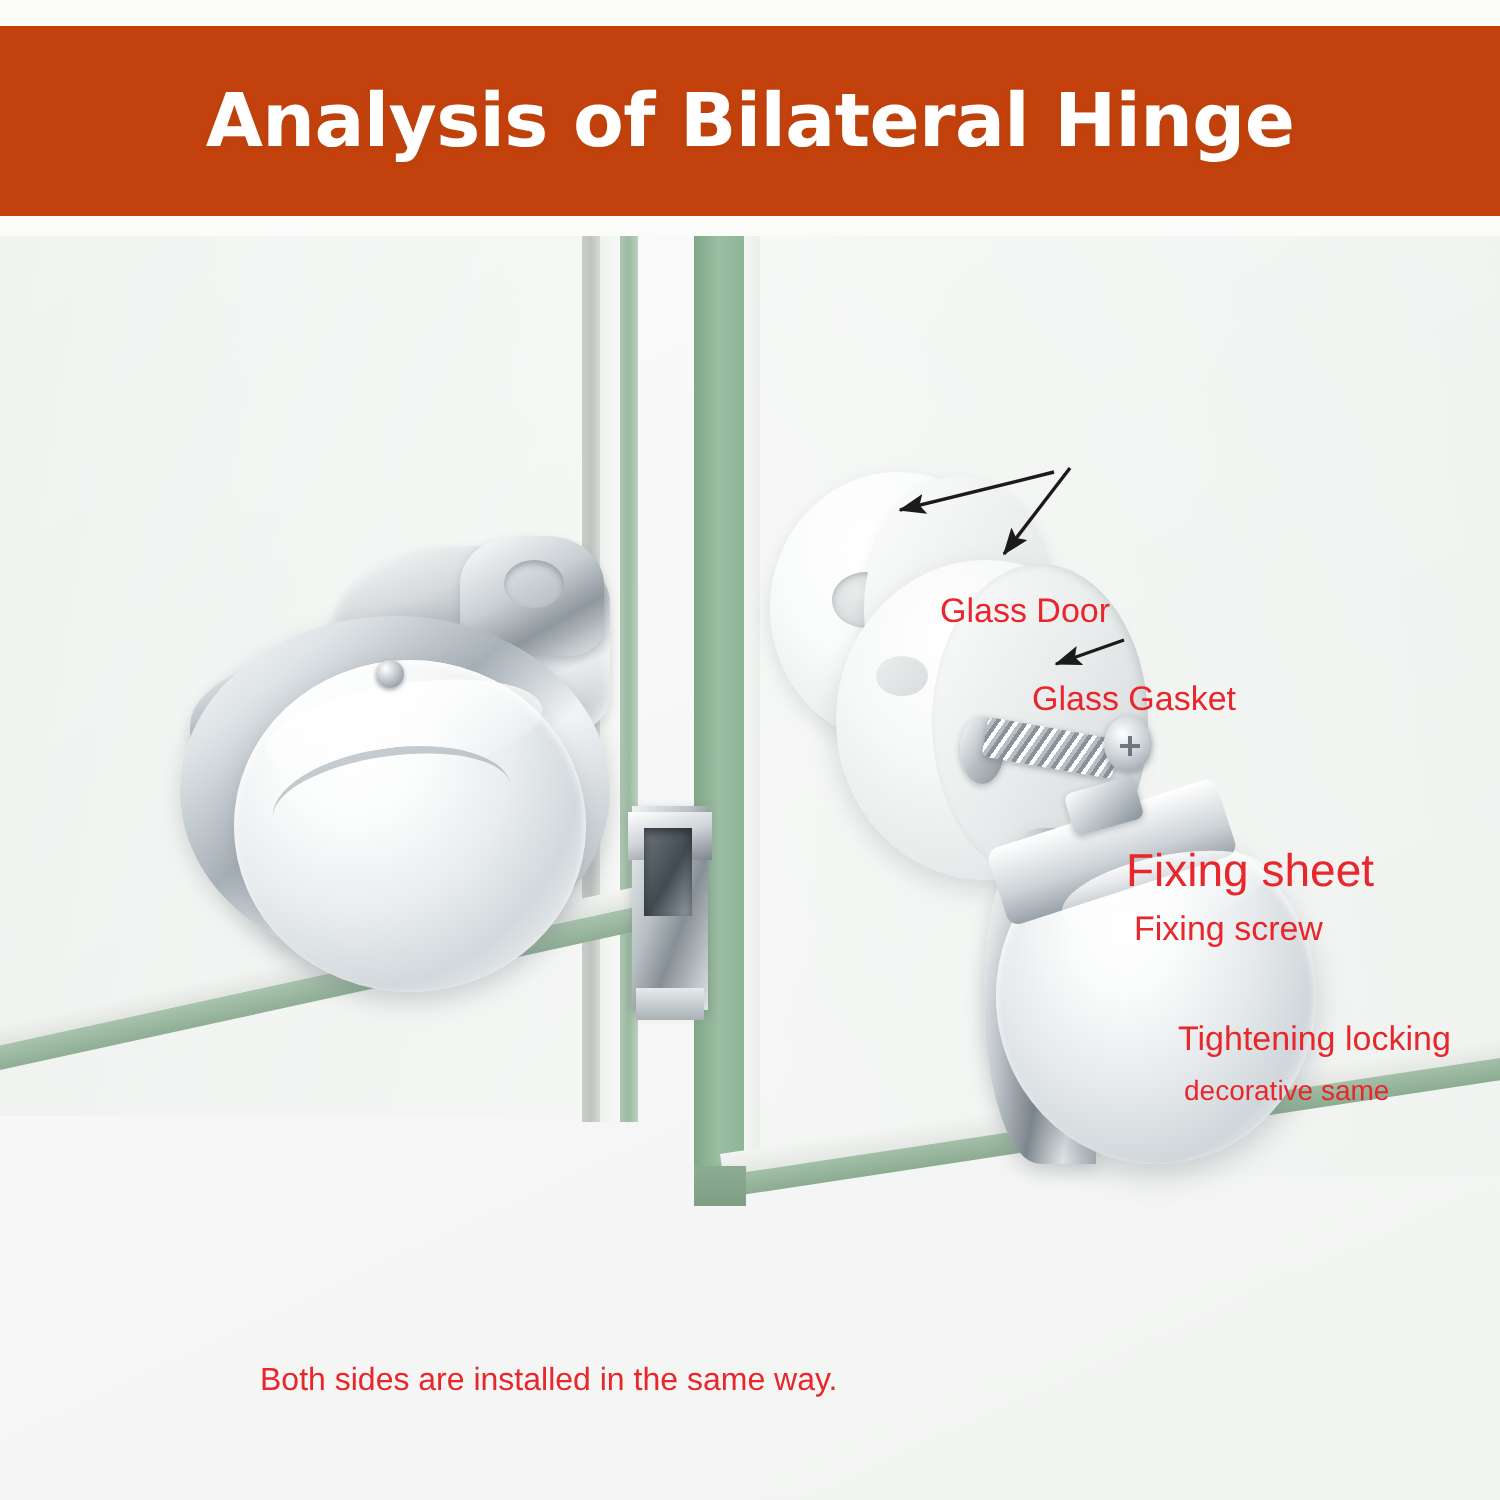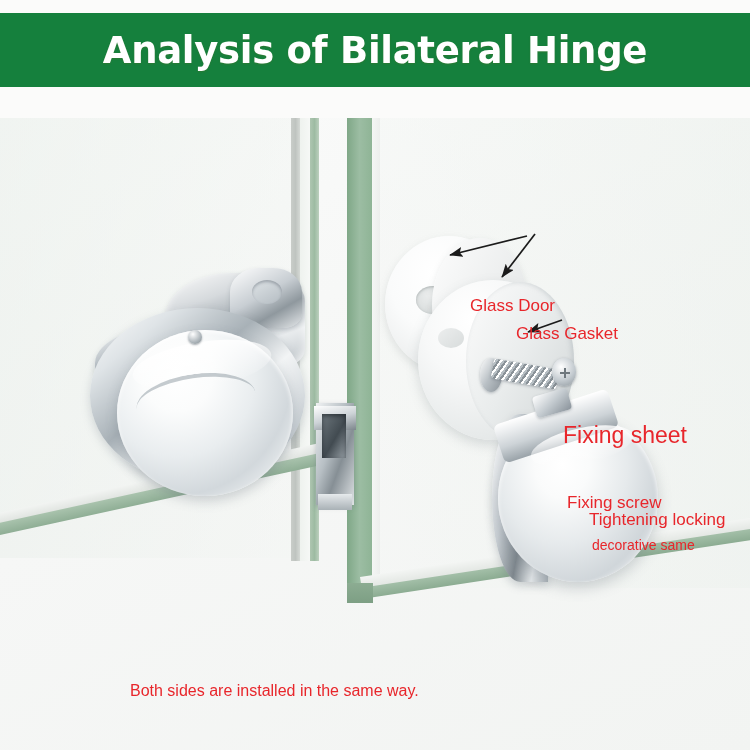--- a/index.html
+++ b/index.html
@@ -12,22 +12,22 @@
   }
   #page{
     position:relative;
     width:750px;height:750px;
     background:#fbfbfa;
     overflow:hidden;
   }
 
   
   #header-banner{
-    position:absolute;left:0;top:13px;width:750px;height:74px;
-    background:#15803d;
+    position:absolute;left:0;top:13px;width:750px;height:95px;
+    background:#c2410c;
     display:flex;align-items:center;justify-content:center;
   }
   #header-banner:after{
     content:"";position:absolute;left:0;top:105px;width:750px;height:7px;
     background:linear-gradient(to bottom,#fdf3b8,rgba(253,243,184,0));
   }
   #page-title{
     color:#ffffff;
     font-size:37px;
     font-weight:bold;
@@ -299,23 +299,23 @@
   
   .label{
     position:absolute;
     color:#e8262b;
     white-space:nowrap;
     font-family:"Liberation Sans","DejaVu Sans",sans-serif;
     margin-top:6px;
   }
   #label-glass-fixed-end{left:63px;top:230px;font-size:23px;font-weight:600;letter-spacing:.1px;}
   #label-glass-door{left:470px;top:172px;font-size:17px;font-weight:500;}
-  #label-glass-gasket{left:516px;top:200px;font-size:17px;font-weight:500;}
+  #label-glass-gasket{left:516px;top:216px;font-size:17px;font-weight:500;}
   #label-fixing-sheet{left:563px;top:298px;font-size:23px;font-weight:400;}
-  #label-fixing-screw{left:567px;top:369px;font-size:17px;font-weight:500;}
+  #label-fixing-screw{left:567px;top:331px;font-size:17px;font-weight:500;}
   #label-tightening-1{left:589px;top:386px;font-size:17px;font-weight:500;}
   #label-tightening-2{left:592px;top:413px;font-size:14px;font-weight:500;}
   #label-footnote{
     left:130px;top:682px;font-size:16px;font-weight:500;color:#e8262b;
     position:absolute;white-space:nowrap;
     font-family:"Liberation Sans","DejaVu Sans",sans-serif;
   }
 </style>
 </head>
 <body>

